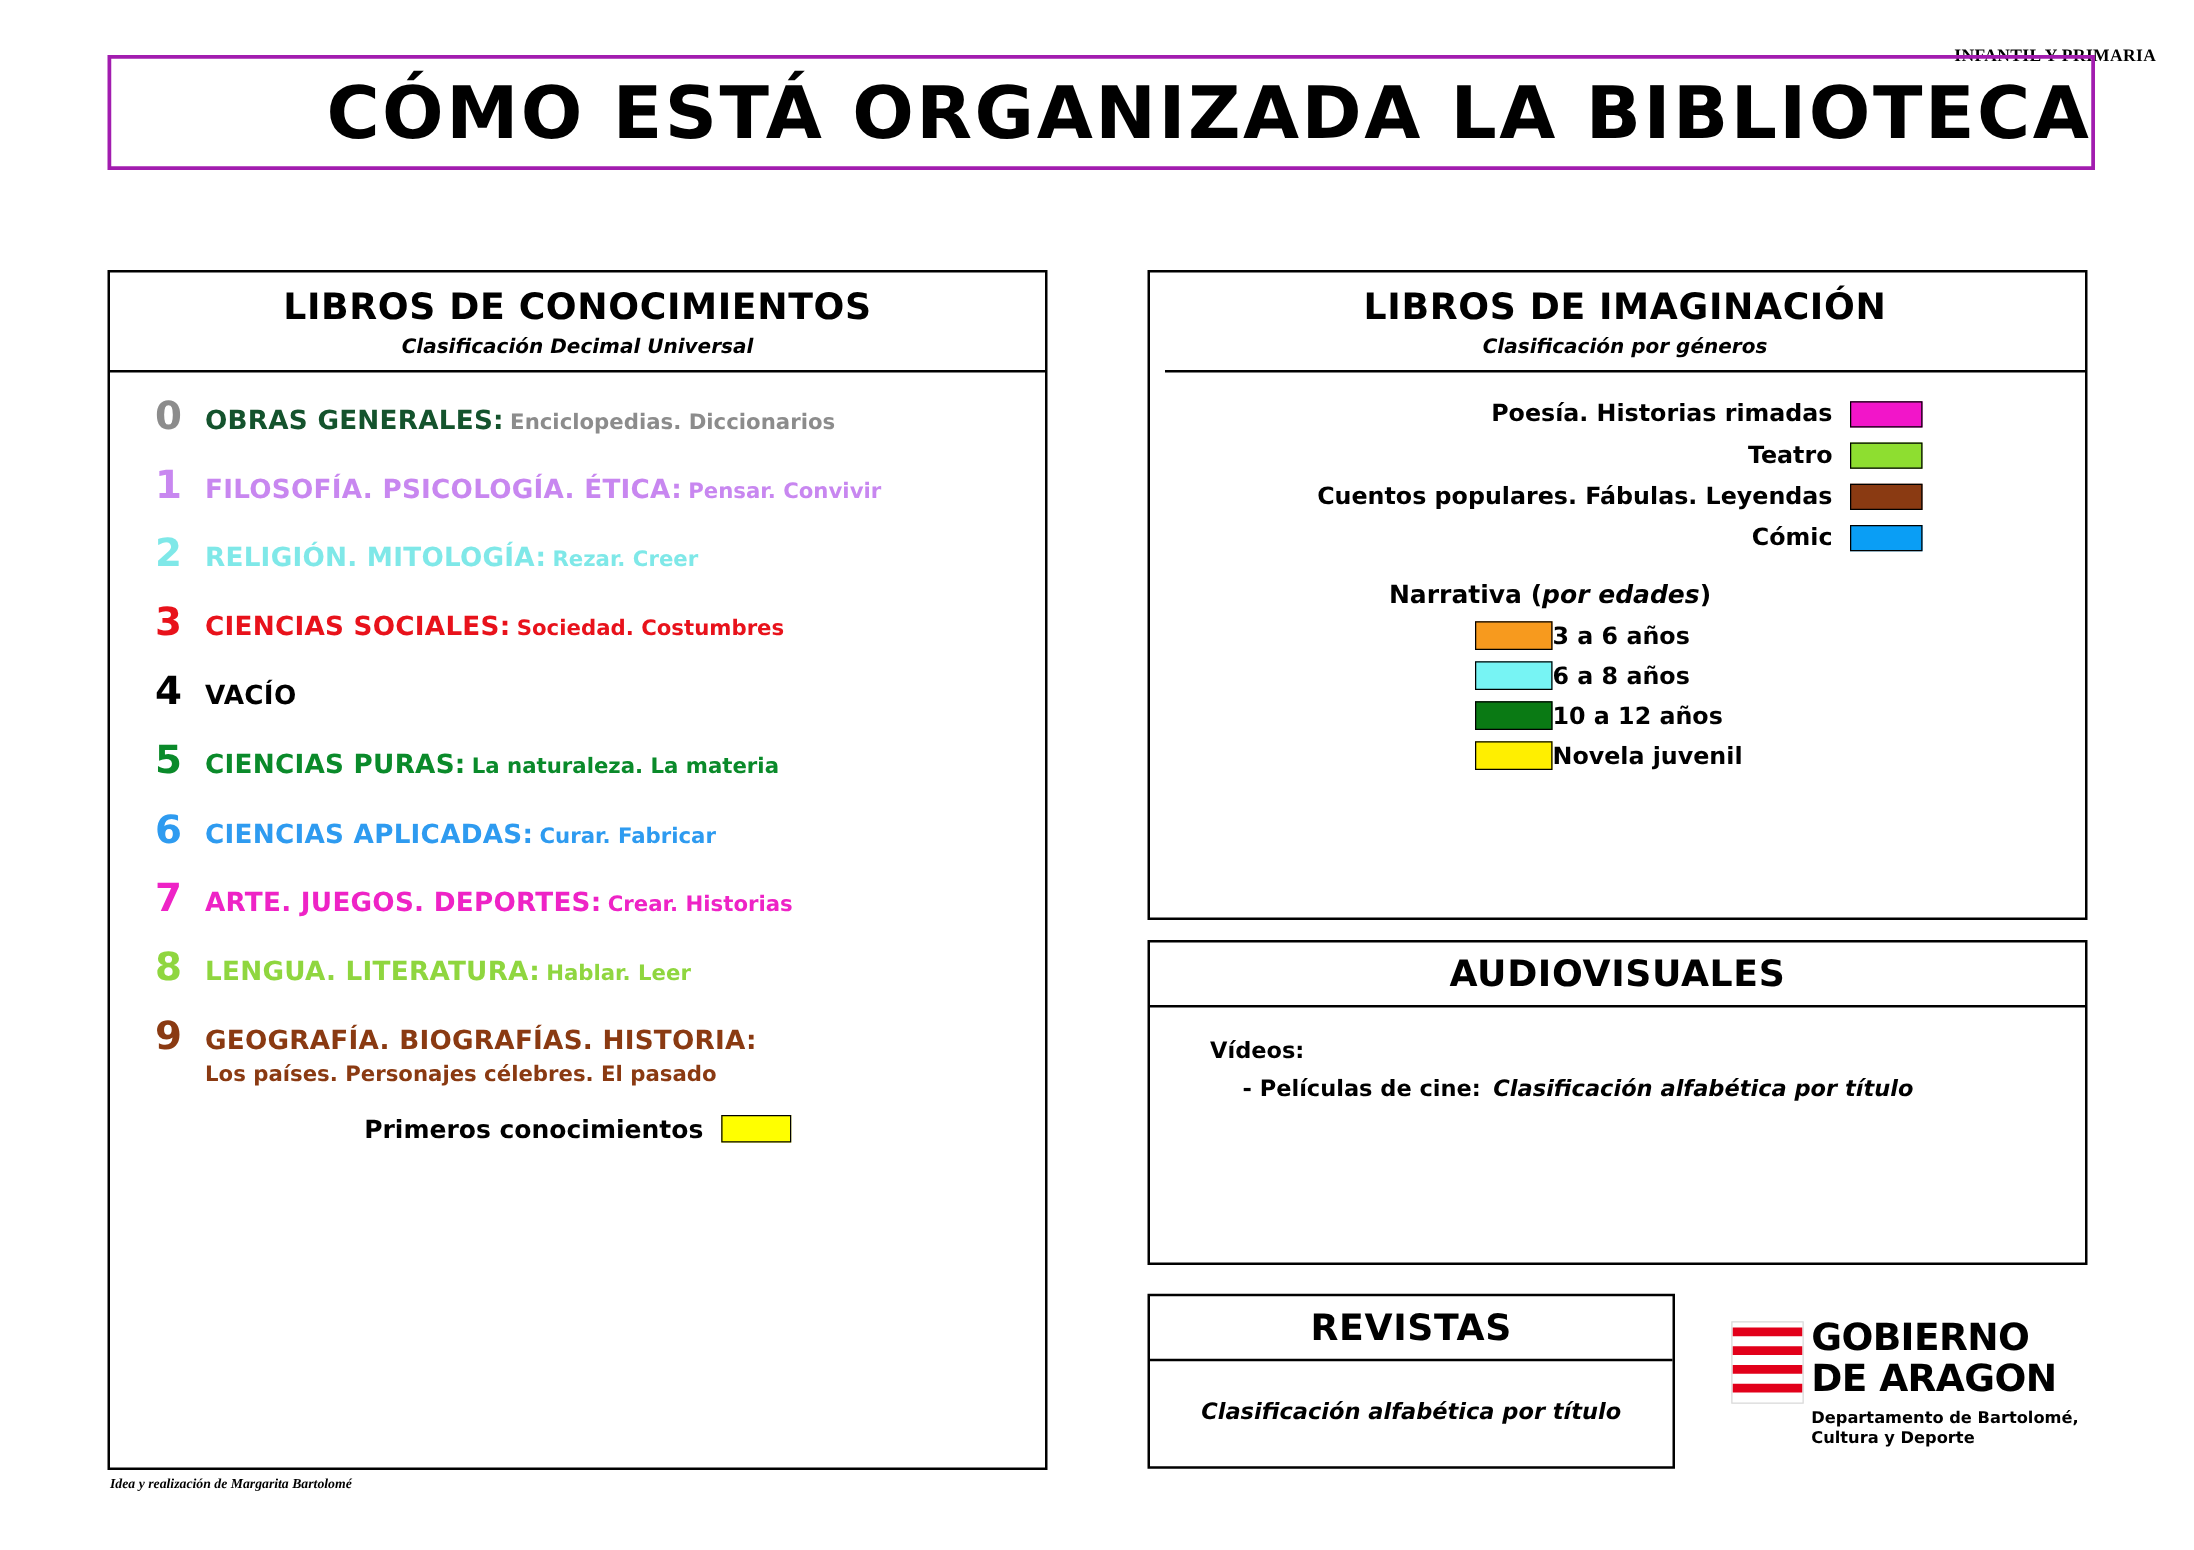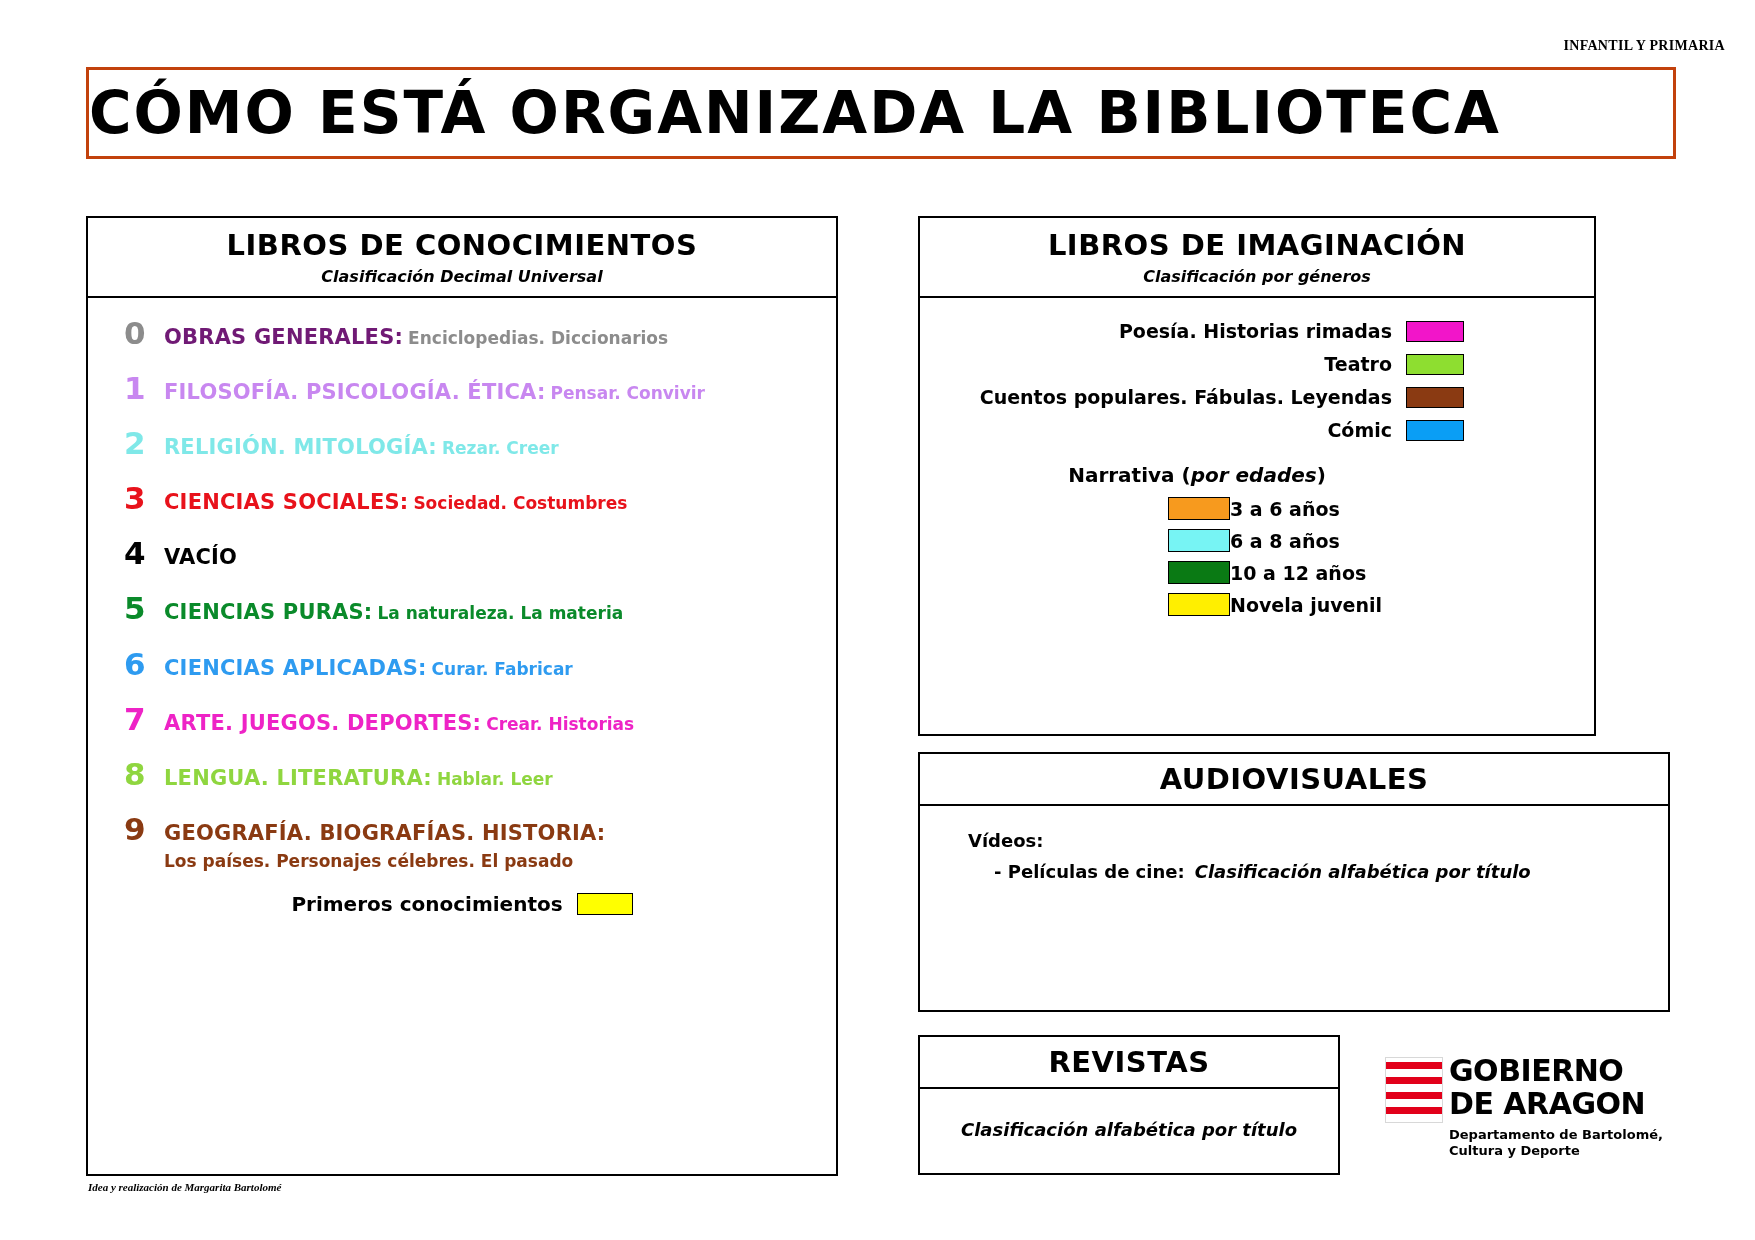--- a/index.html
+++ b/index.html
@@ -22,27 +22,27 @@
     top: 38px;
     right: 30px;
     font-family: "Liberation Serif", serif;
     font-size: 14px;
     font-weight: bold;
     letter-spacing: 0.3px;
   }
   #title-box {
     position: absolute;
     left: 86px;
-    top: 67px;
+    top: 44px;
     width: 1584px;
     height: 86px;
-    border: 3px solid #c2410c;
+    border: 3px solid #a21caf;
     display: flex;
     align-items: center;
-    justify-content: flex-start;
+    justify-content: flex-end;
   }
   #title-box .title-text {
     font-family: "DejaVu Sans", sans-serif;
     font-size: 58px;
     font-weight: bold;
     letter-spacing: 2px;
     white-space: nowrap;
   }
 
   
@@ -125,21 +125,21 @@
     position: absolute;
     left: 88px;
     top: 1181px;
     font-family: "Liberation Serif", serif;
     font-size: 11px;
     font-style: italic;
     font-weight: bold;
   }
 
   
-  #imag-panel { left: 918px; top: 216px; width: 678px; height: 520px; }
+  #imag-panel { left: 918px; top: 216px; width: 752px; height: 520px; padding-left: 12px; }
   #imag-body { padding: 22px 0 0 0; }
   .genre-row {
     display: flex;
     align-items: flex-end;
     justify-content: flex-end;
     gap: 14px;
     padding-right: 130px;
     margin-bottom: 11px;
   }
   .genre-label { font-size: 19px; font-weight: bold; text-align: right; }
@@ -245,21 +245,21 @@
 <div class="panel" id="cdu-panel">
   <div class="panel-head">
     <span class="h1">LIBROS DE CONOCIMIENTOS</span>
     <span class="h2">Clasificación Decimal Universal</span>
   </div>
   <div id="cdu-list">
 
     <div class="cdu-row">
       <span class="cdu-num" style="color: rgb(140, 140, 140);">0</span>
       <span class="cdu-texts">
-        <span class="cdu-main" style="color: #701a75;">OBRAS GENERALES:</span><span class="cdu-sub" style="color: rgb(140, 140, 140);">Enciclopedias. Diccionarios</span>
+        <span class="cdu-main" style="color: #14532d;">OBRAS GENERALES:</span><span class="cdu-sub" style="color: rgb(140, 140, 140);">Enciclopedias. Diccionarios</span>
       </span>
     </div>
 
     <div class="cdu-row">
       <span class="cdu-num" style="color: rgb(200, 135, 240);">1</span>
       <span class="cdu-texts">
         <span class="cdu-main" style="color: rgb(200, 135, 240);">FILOSOFÍA. PSICOLOGÍA. ÉTICA:</span><span class="cdu-sub" style="color: rgb(200, 135, 240);">Pensar. Convivir</span>
       </span>
     </div>
 

